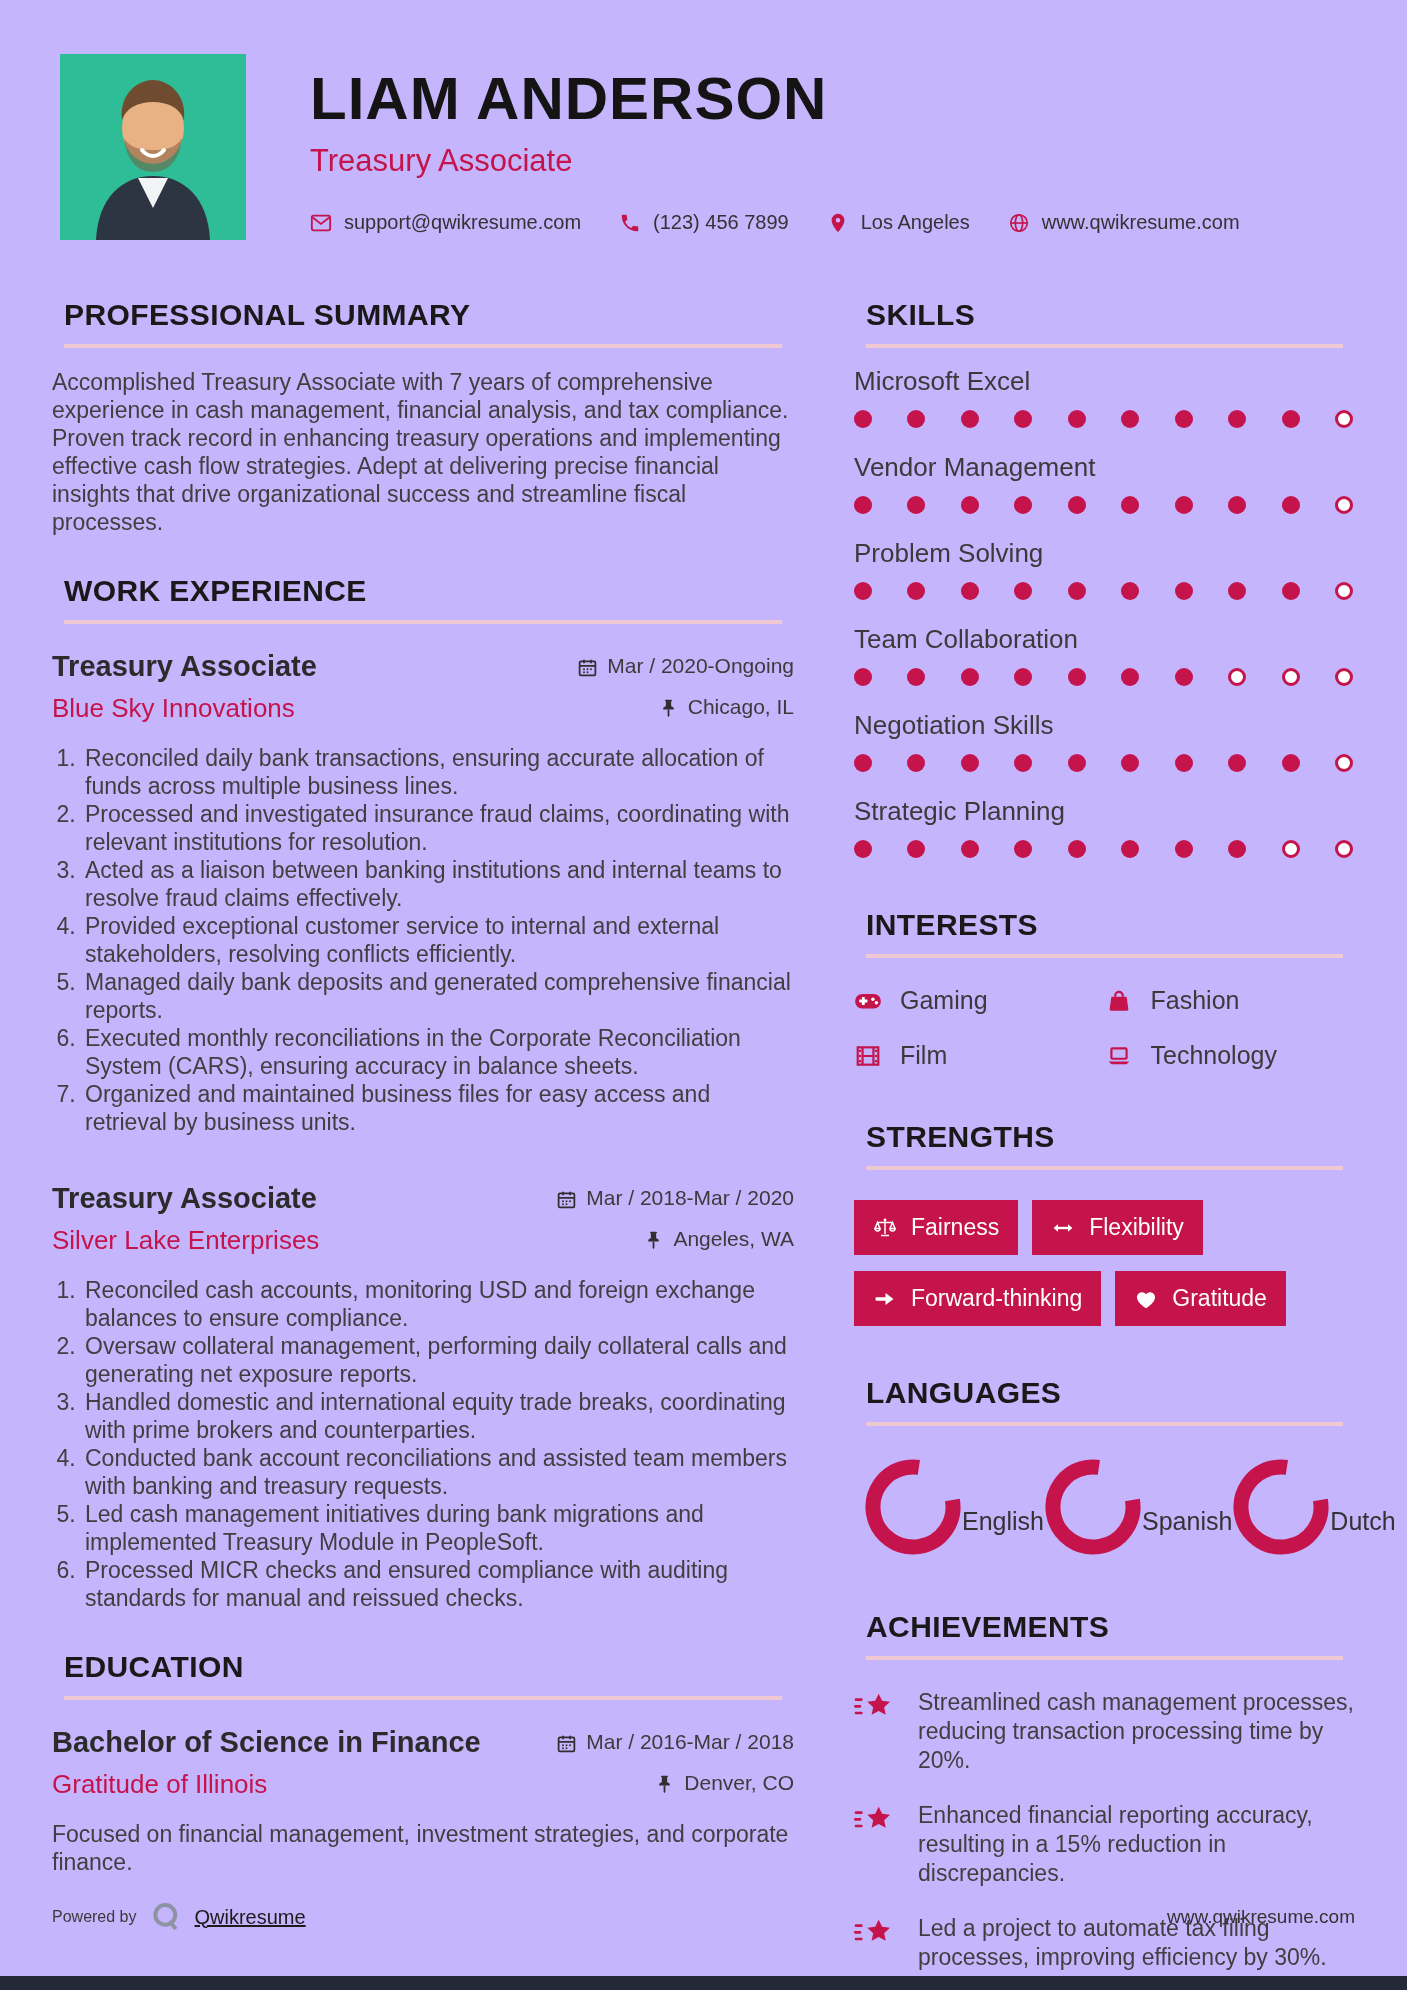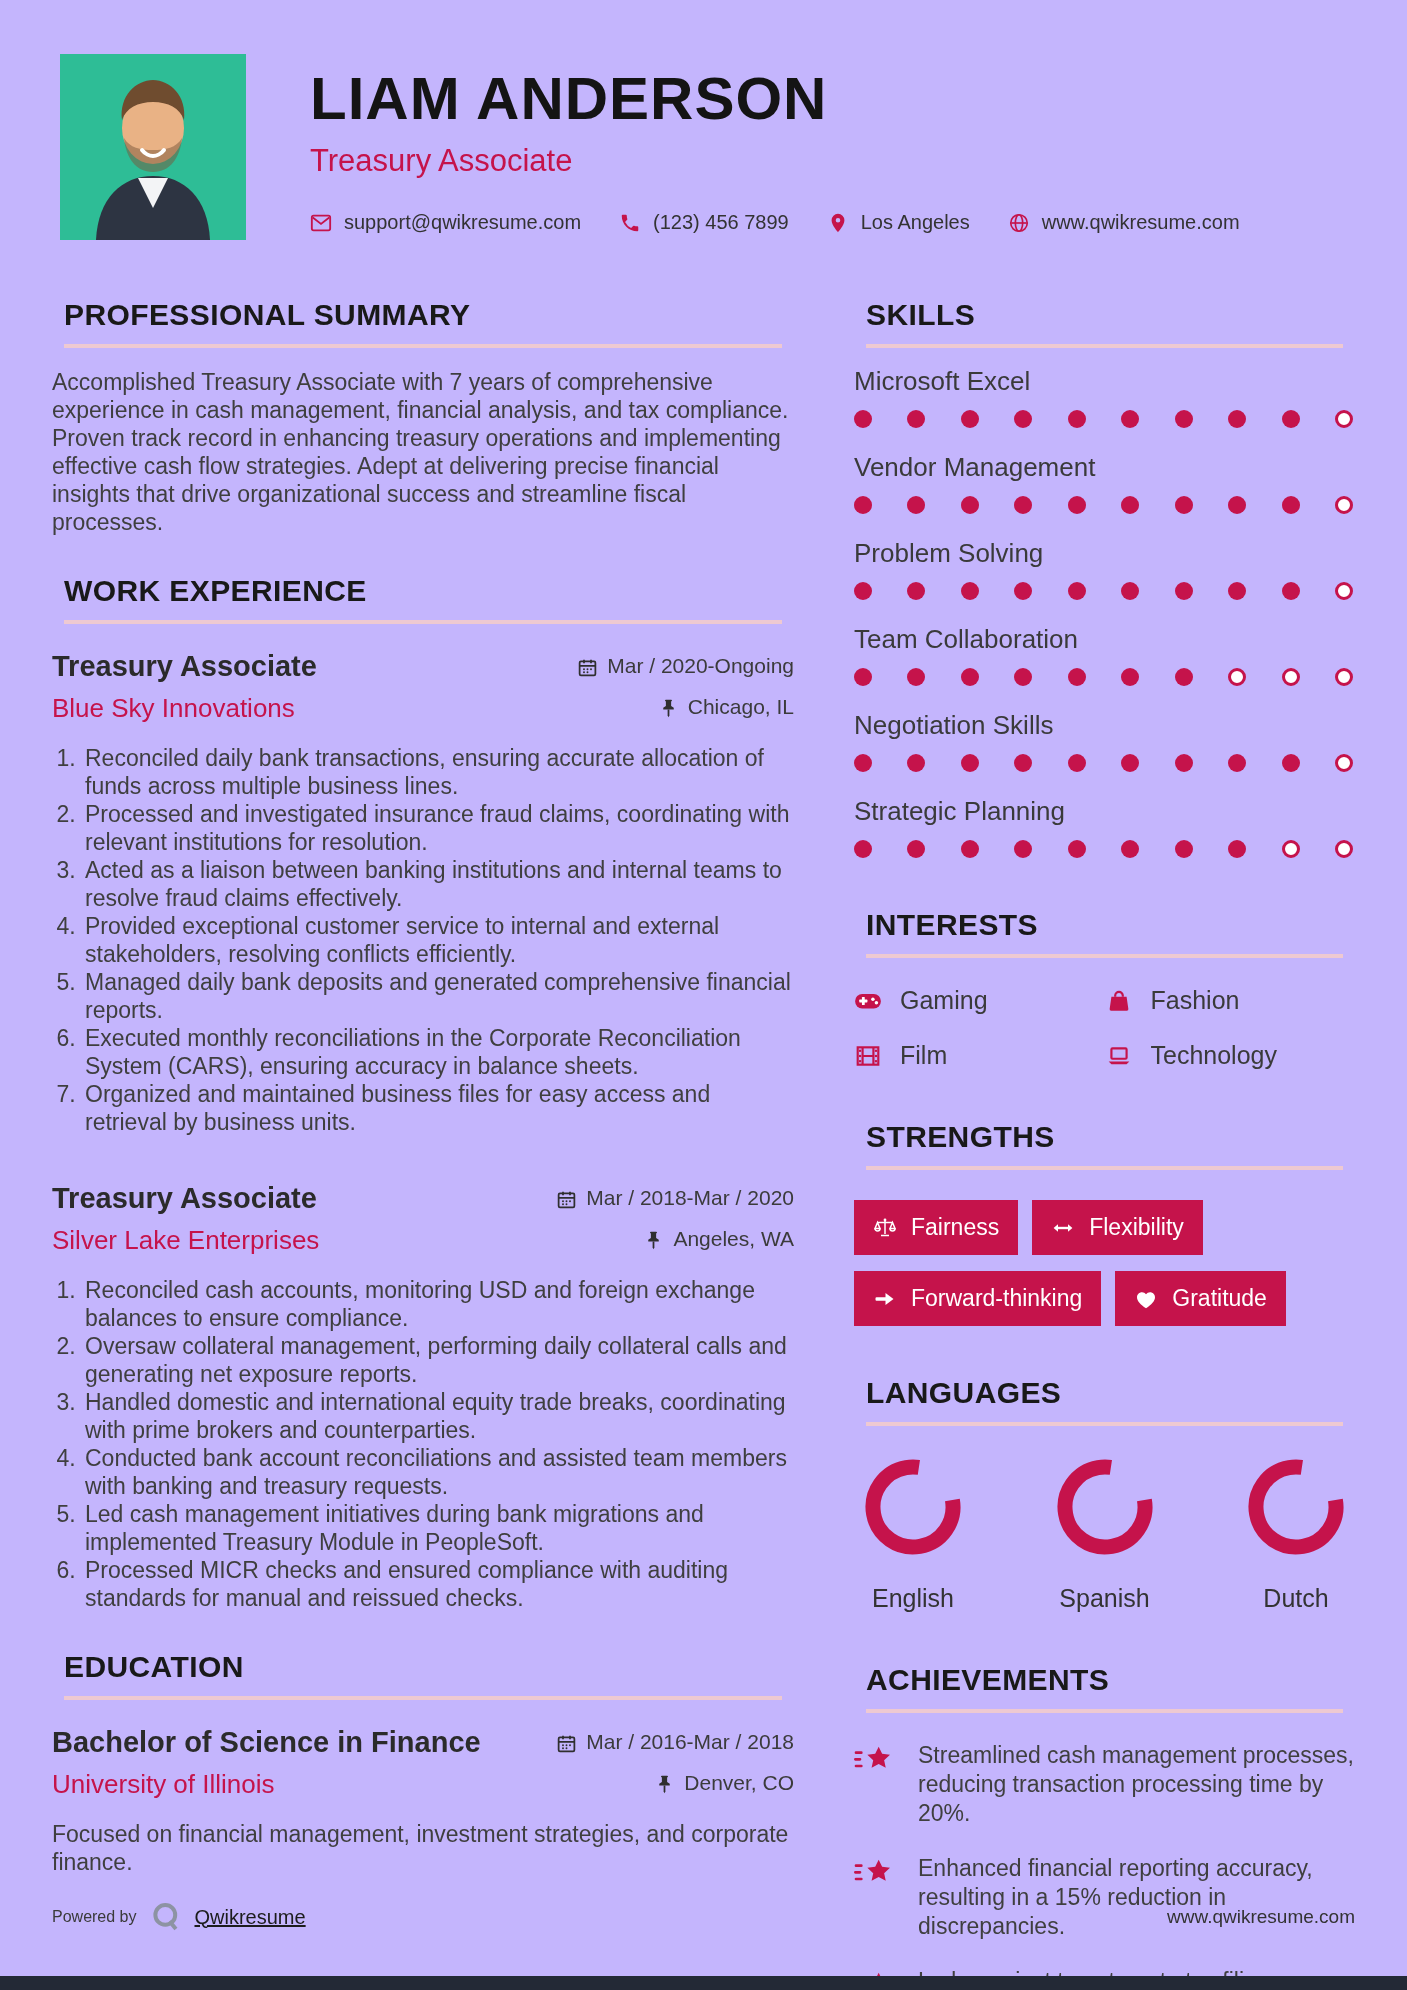--- a/index.html
+++ b/index.html
@@ -63,21 +63,21 @@
   .iitem .icn{width:28px;height:26px;color:var(--accent);}
 
   
   .badges{display:flex;flex-wrap:wrap;gap:16px 14px;margin-top:30px;}
   .badge{display:inline-flex;align-items:center;gap:14px;background:var(--accent);color:#fff;
          font-size:23px;padding:14px 19px;}
   .badge .icn{width:24px;height:24px;color:#fff;}
 
   
   .langs{display:flex;justify-content:space-between;margin-top:32px;padding:0 10px;}
-  .lang{display:flex;flex-direction:column;align-items:center;}
+  .lang{display:flex;flex-direction:row;align-items:center;}
   .donut{width:98px;height:98px;}
   .lname{font-size:25px;color:#333;margin-top:24px;}
 
   
   .aitem{display:flex;gap:24px;margin-top:26px;}
   #achievements .aitem:first-child{margin-top:28px;}
   .aitem .icn{flex:0 0 auto;width:40px;height:32px;color:var(--accent);margin-top:3px;}
   .atext{font-size:23px;line-height:29px;color:#3f3f3f;}
 
   
@@ -271,21 +271,21 @@
                         <circle cx="16" cy="14" r="1.1"></circle>
                         <circle cx="8" cy="17.5" r="1.1"></circle>
                         <circle cx="12" cy="17.5" r="1.1"></circle>
                       </g>
                     </svg>
                   </span>
                 <span>Mar / 2016-Mar / 2018</span>
               </div>
             </div>
             <div class="jrow">
-              <div class="jcompany">University of Illinois</div>
+              <div class="jcompany">Gratitude of Illinois</div>
               <div class="jmeta">
                 <span class="icn">
                     <svg viewBox="0 0 24 24">
                       <path fill="currentColor" d="M9 2h6a1 1 0 0 1 1 1l-1 1v5l3 2.2V13H6v-1.8L9 9V4L8 3a1 1 0 0 1 1-1z"></path>
                       <path fill="currentColor" d="M11 13h2v7l-1 2-1-2v-7z"></path>
                     </svg>
                   </span>
                 <span>Denver, CO</span>
               </div>
             </div>

